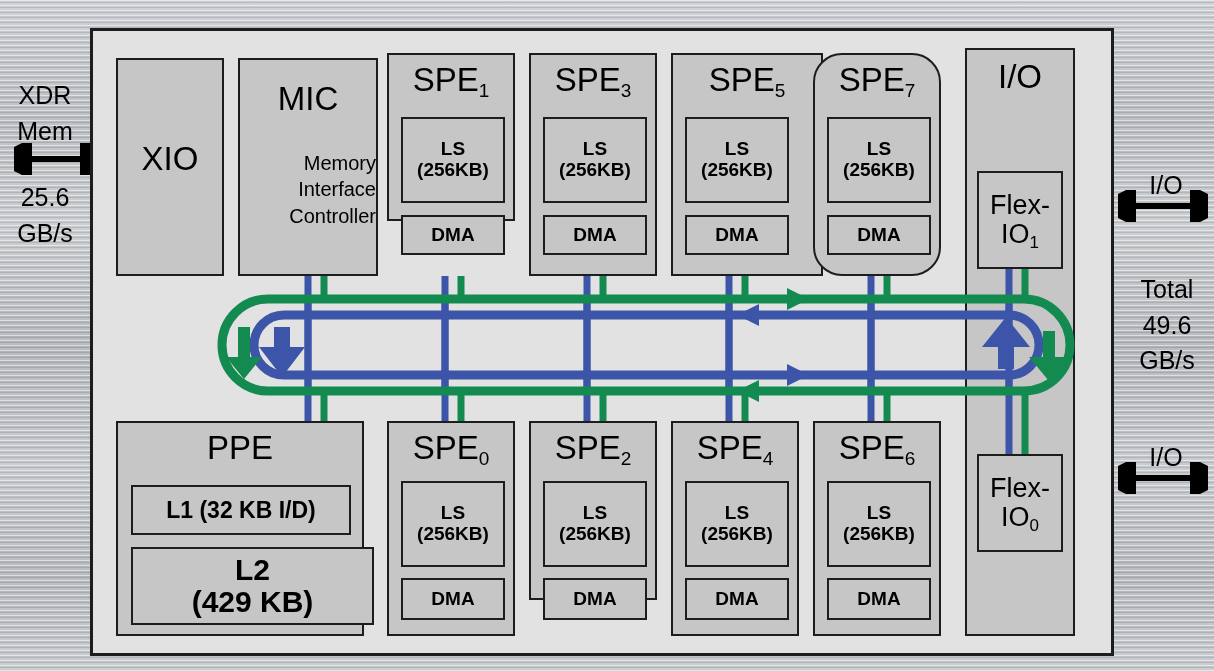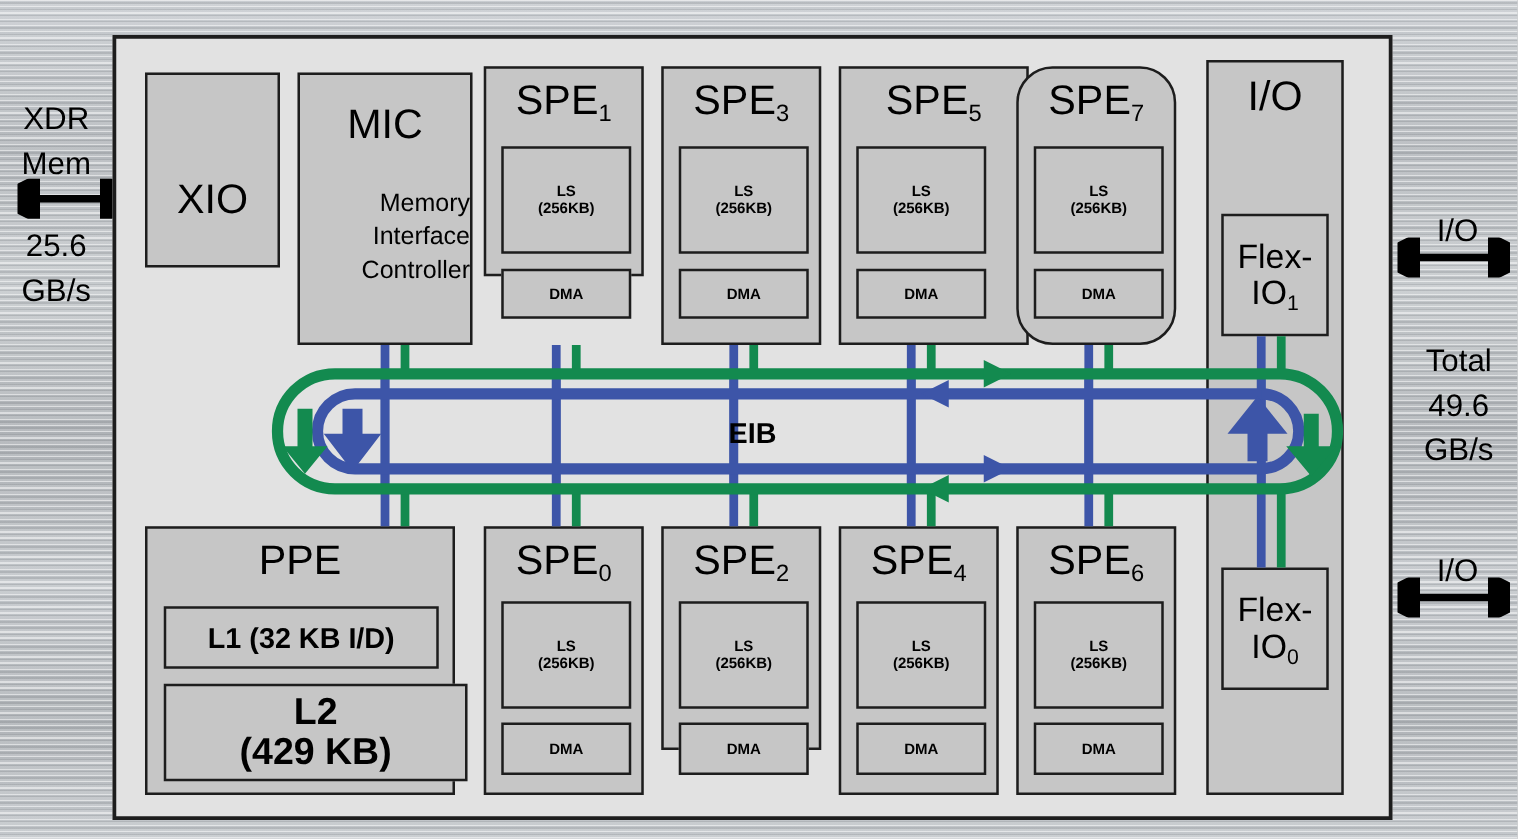--- a/index.html
+++ b/index.html
@@ -35,21 +35,21 @@
   .blk-title{
     position:absolute;left:0;right:0;text-align:center;
     font-size:33px;color:#000;line-height:1;
   }
   .blk-title sub{font-size:19px;vertical-align:baseline;position:relative;top:6px;}
 
   .sub{
     position:absolute;background:#c6c6c6;border:2px solid #1d1d1d;
     box-sizing:border-box;display:flex;flex-direction:column;
     align-items:center;justify-content:center;
-    font-weight:bold;font-size:12px;color:#000;line-height:1.08;
+    font-weight:bold;font-size:19px;color:#000;line-height:1.08;
   }
 
   .mic-lines{
     position:absolute;left:0;right:0;text-align:right;
     font-size:20px;color:#000;line-height:1.32;
   }
 
   
   #ring{position:absolute;left:0;top:0;width:1024px;height:628px;pointer-events:none;}
 
@@ -107,21 +107,21 @@
 <svg class="arrowline" style="left:1118px;top:462px;" width="90" height="32" viewBox="0 0 90 32">
   <line x1="12" y1="16" x2="78" y2="16" stroke="#000" stroke-width="6" marker-start="url(#blkL)" marker-end="url(#blkR)"></line>
 </svg>
 
 <div id="chip">
 
   <div class="blk" style="left:872px;top:17px;width:110px;height:588px;">
     <div class="blk-title" style="top:10px;">I/O</div>
   </div>
 
-  <div class="blk" style="left:23px;top:27px;width:108px;height:156px;">
+  <div class="blk" style="left:23px;top:27px;width:108px;height:218px;">
     <div class="blk-title" style="top:82px;">XIO</div>
   </div>
 
   <div class="blk" style="left:145px;top:27px;width:140px;height:218px;">
     <div class="blk-title" style="top:22px;">MIC</div>
     <div class="mic-lines" style="top:90px;">
       <div>Memory</div>
       <div>Interface</div>
       <div>Controller</div>
     </div>
@@ -320,15 +320,14 @@
 
       <path d="M145,296 l0,30 l-12,0 l18,22 l18,-22 l-12,0 l0,-30 z" fill="#138a4f"></path>
       <path d="M181,296 l0,20 l-15,0 l23,30 l23,-30 l-15,0 l0,-20 z" fill="#3d55a8"></path>
 
       <path d="M905,338 l0,-22 l-16,0 l24,-30 l24,30 l-16,0 l0,22 z" fill="#3d55a8"></path>
       <path d="M962,300 l0,26 l14,0 l-20,24 l-20,-24 l14,0 l0,-26 z" fill="#138a4f"></path>
     </g>
 
   </svg>
 
-  <div class="eib-label" style="top:302px;">EIB</div>
 
 </div>
 
 </body></html>

